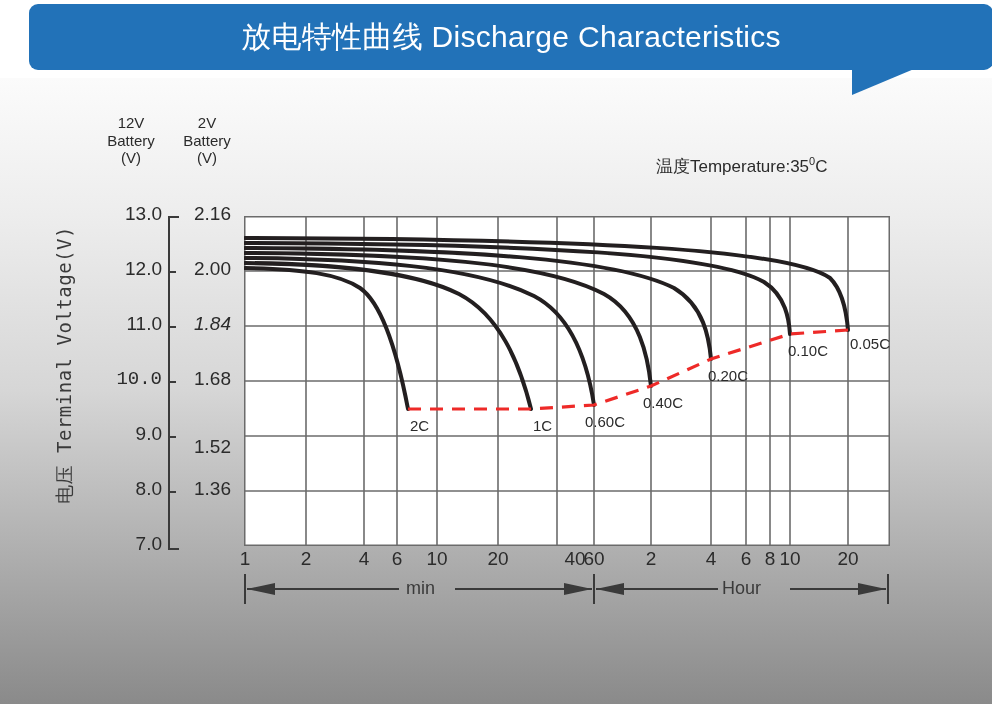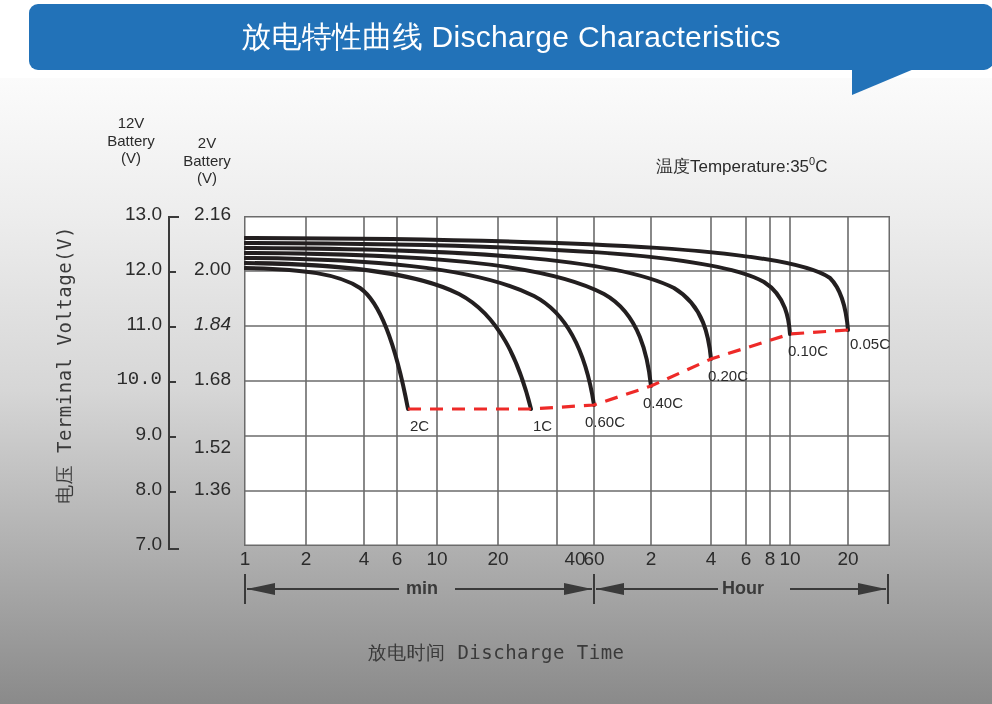--- a/index.html
+++ b/index.html
@@ -32,21 +32,21 @@
     border-left:0 solid transparent;
     border-top:26px solid #2272b8;
     border-right:62px solid transparent;
   }
 
   
   .col-head{
     position:absolute;text-align:center;font-size:15px;color:#2b2b2b;line-height:1.18;
   }
   #head12v{left:96px;top:114px;width:70px;}
-  #head2v{left:172px;top:114px;width:70px;margin-top:20px;}
+  #head2v{left:172px;top:114px;width:70px;}
 
   .temp-note{
     position:absolute;left:656px;top:155px;font-size:17px;color:#2b2b2b;white-space:nowrap;
   }
   .temp-note sup{font-size:11px;vertical-align:super;}
 
   
   .ylab{position:absolute;font-size:19px;color:#2b2b2b;text-align:right;}
   .ylab.left{width:62px;left:100px;}
   .ylab.right{width:58px;left:173px;text-align:right;}
@@ -73,21 +73,21 @@
   }
 
   
   .plot-wrap{position:absolute;left:244px;top:216px;width:646px;height:330px;}
   .plot-wrap svg{display:block;}
 
   
   .xlab{position:absolute;font-size:19px;color:#2b2b2b;text-align:center;width:40px;top:548px;}
 
   
-  .rulers{position:absolute;left:0;top:572px;width:992px;height:40px;font-weight:bold;}
+  .rulers{position:absolute;left:0;top:572px;width:992px;height:40px;}
   .rulers svg{display:block;}
   .ruler-text{position:absolute;font-size:18px;color:#3a3a3a;background:transparent;}
 </style>
 </head>
 <body>
 
 <div id="page">
 
   <div class="bg-top-white"></div>
   <div class="bg-gradient"></div>
@@ -212,15 +212,14 @@
         <polygon points="247,17 275,11 275,23" stroke="none"></polygon>
         <polygon points="592,17 564,11 564,23" stroke="none"></polygon>
         <polygon points="596,17 624,11 624,23" stroke="none"></polygon>
         <polygon points="886,17 858,11 858,23" stroke="none"></polygon>
       </g>
     </svg>
     <div class="ruler-text" id="minlab" style="left:406px;top:6px;">min</div>
     <div class="ruler-text" id="hourlab" style="left:722px;top:6px;">Hour</div>
   </div>
 
-  <div class="xtitle">放电时间 Discharge Time</div>
 
 </div>
 
 </body></html>

